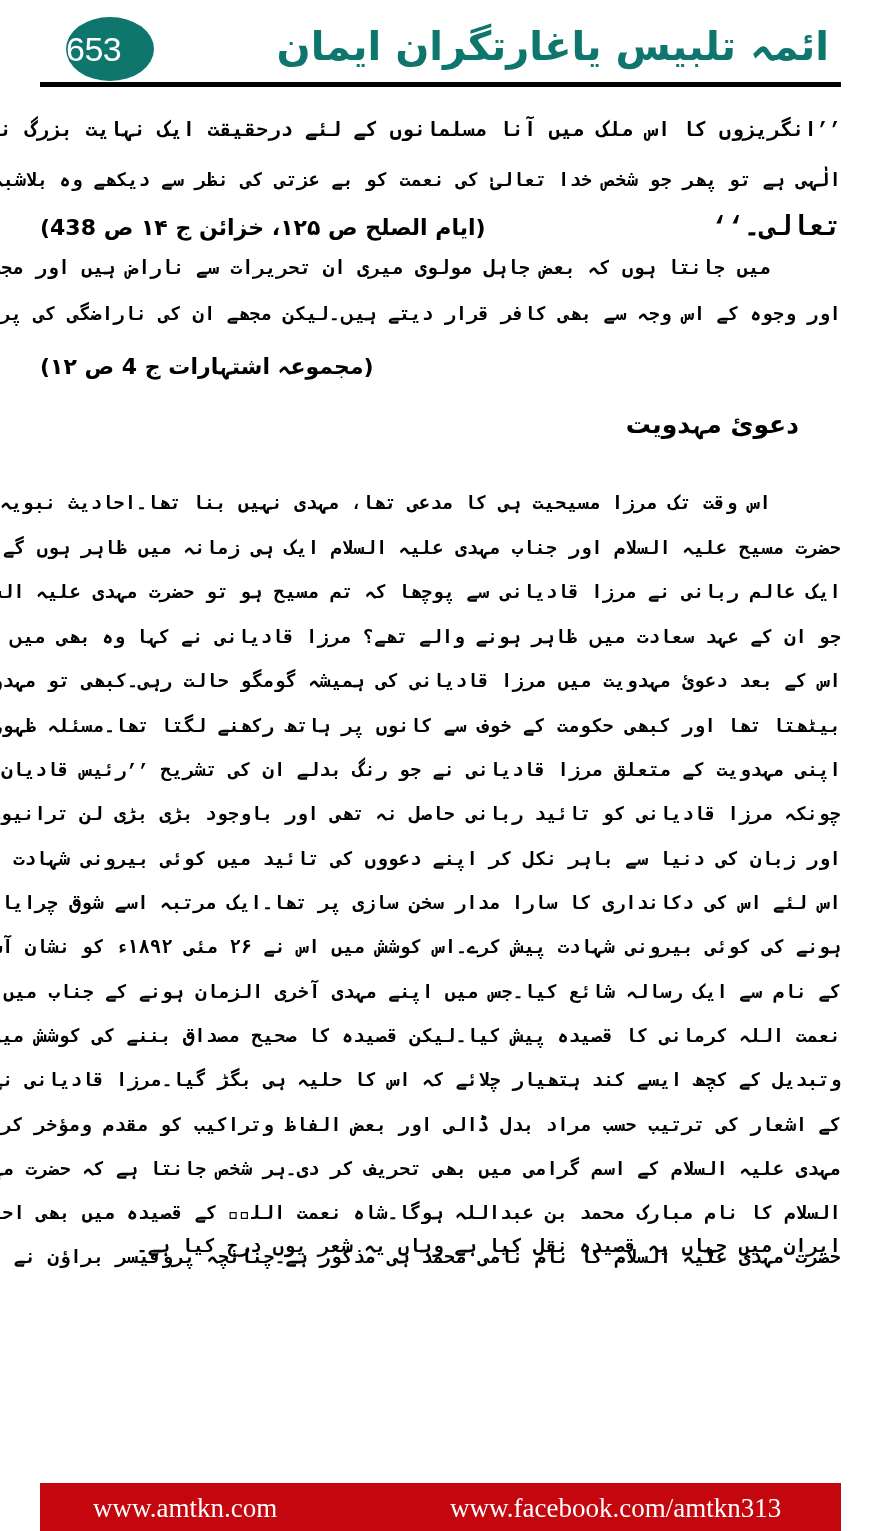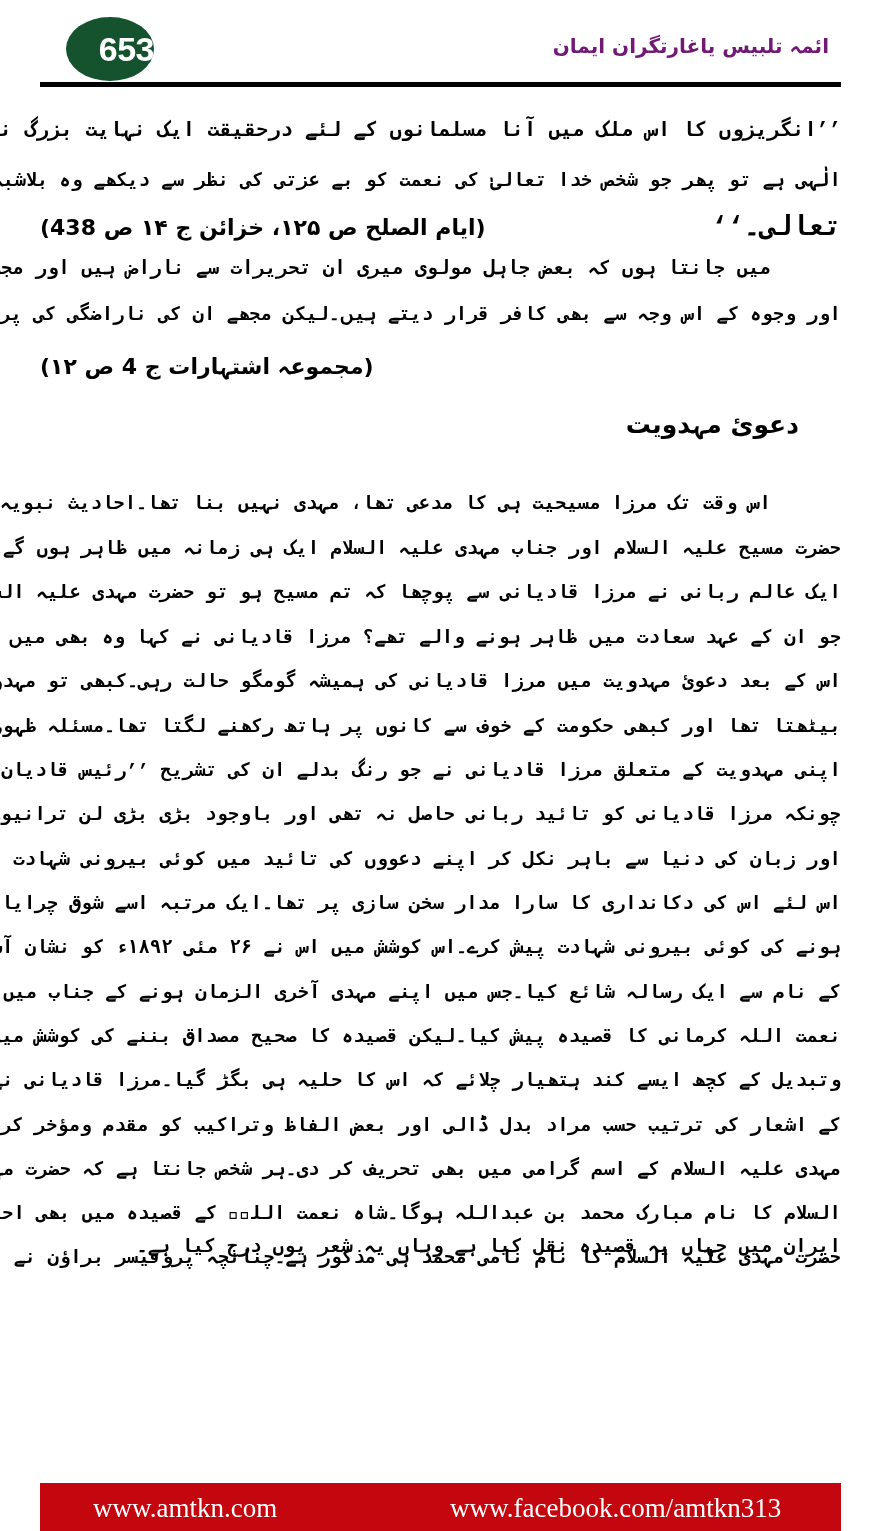--- a/index.html
+++ b/index.html
@@ -15,38 +15,38 @@
       font-family: "DejaVu Sans", sans-serif;
       color: #000000;
     }
     .page-number-badge {
       position: absolute;
       left: 66px;
       top: 17px;
       width: 88px;
       height: 64px;
       border-radius: 50%;
-      background: #14532d;
+      background: #0f766e;
       color: #ffffff;
       font-family: "Liberation Sans", sans-serif;
-      font-weight: bold;
+      font-weight: normal;
       font-size: 34px;
       line-height: 64px;
-      text-align: right;
+      text-align: left;
       letter-spacing: -0.5px;
     }
     .book-title {
       position: absolute;
       right: 52px;
       top: 20px;
       direction: rtl;
-      color: #701a75;
+      color: #0f766e;
       font-family: "DejaVu Sans", sans-serif;
       font-weight: bold;
-      font-size: 20px;
+      font-size: 40px;
       line-height: 52px;
       white-space: nowrap;
     }
     .header-rule {
       position: absolute;
       left: 40px;
       width: 801px;
       top: 82px;
       height: 5px;
       background: #000000;

